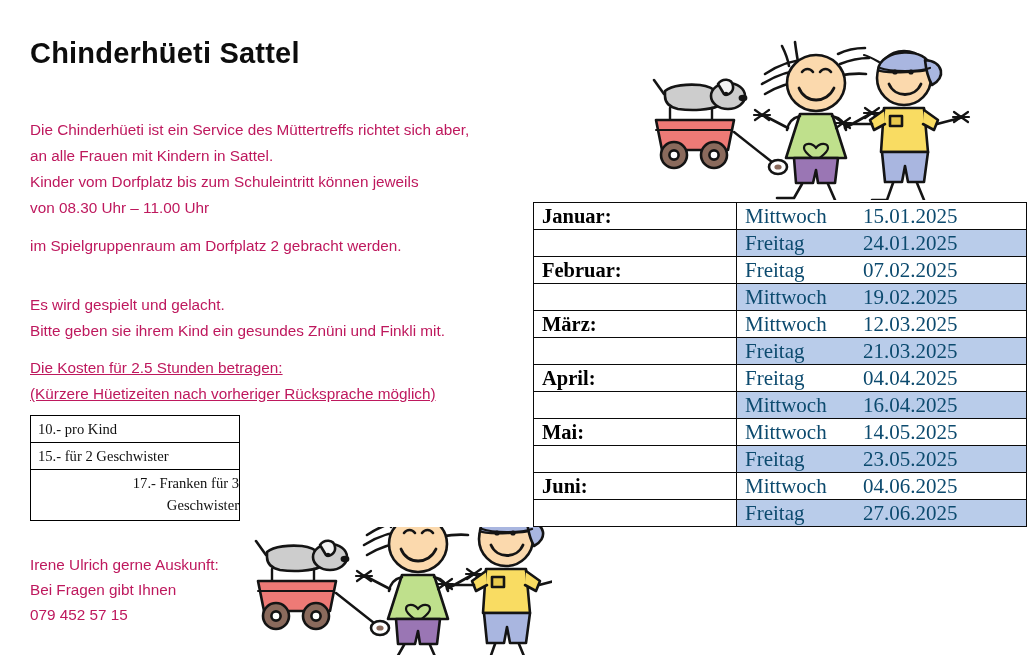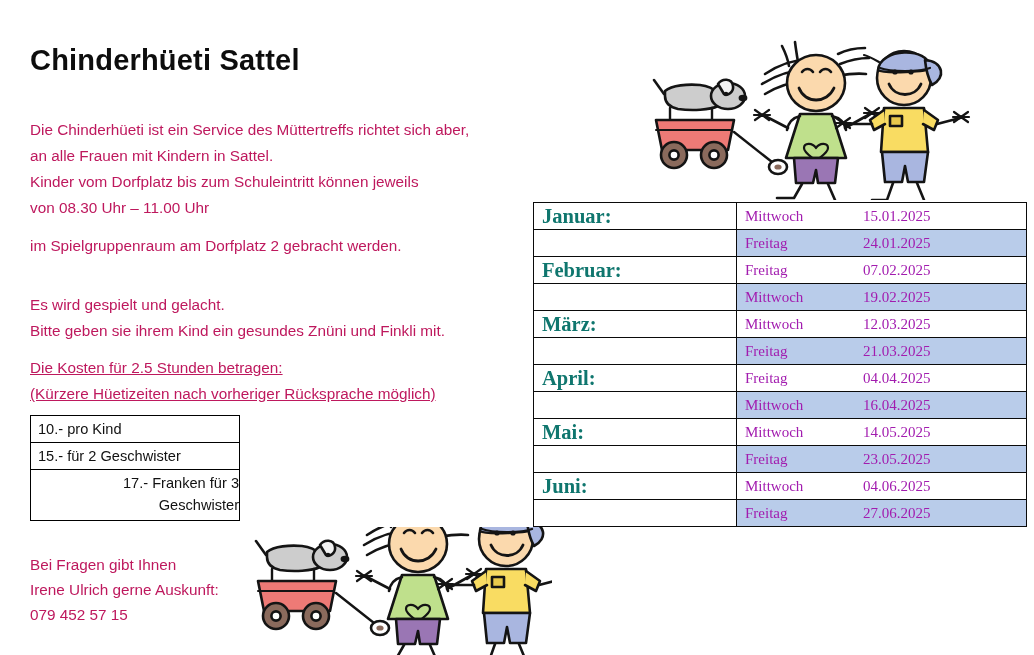--- a/index.html
+++ b/index.html
@@ -13,21 +13,21 @@
     position: relative;
     overflow: hidden;
     font-family: "Liberation Sans", sans-serif;
     color: #000000;
   }
 
   
   #flyer-title {
     position: absolute;
     left: 30px;
-    top: 44px;
+    top: 37px;
     font-size: 29px;
     font-weight: bold;
     letter-spacing: 0.2px;
     color: #0d0d0d;
     white-space: nowrap;
   }
 
   .body-block {
     position: absolute;
     left: 30px;
@@ -53,20 +53,21 @@
     border: 1.3px solid #000000;
     box-sizing: border-box;
     background: #ffffff;
   }
   #price-table .price-row {
     border-bottom: 1.3px solid #000000;
     font-size: 14.6px;
     line-height: 22px;
     padding: 2px 0 2px 7px;
     color: #111111;
+    font-family: Liberation Serif, serif;
   }
   #price-table .price-row:last-child {
     border-bottom: none;
     padding-bottom: 4px;
   }
   #price-table .price-row.two-line {
     line-height: 22px;
     text-align: right;
   }
 
@@ -85,27 +86,27 @@
     height: 26px;
     padding: 0 0 0 8px;
     vertical-align: middle;
     white-space: nowrap;
     overflow: hidden;
   }
   #date-table td.month-cell {
     width: 194px;
     font-size: 20.5px;
     font-weight: bold;
-    color: #0f766e;
+    color: #000000;
     background: #ffffff;
   }
   #date-table td.date-cell {
     width: 281px;
-    font-size: 15px;
-    color: #a21caf;
+    font-size: 21px;
+    color: #0c4a6e;
     background: #ffffff;
     margin-left: 28px;
   }
   #date-table td.date-cell.shaded {
     background: #b9ccea;
   }
   .date-weekday {
     display: inline-block;
     min-width: 118px;
   }
@@ -145,22 +146,22 @@
   <span class="body-line">Es wird gespielt und gelacht.</span>
   <span class="body-line">Bitte geben sie ihrem Kind ein gesundes Znüni und Finkli mit.</span>
 </div>
 
 <div class="body-block" id="costs-block">
   <span class="body-line">Die Kosten für 2.5 Stunden betragen:</span>
   <span class="body-line">(Kürzere Hüetizeiten nach vorheriger Rücksprache möglich)</span>
 </div>
 
 <div class="body-block" id="contact-block">
+  <span class="body-line">Irene Ulrich gerne Auskunft:</span>
   <span class="body-line">Bei Fragen gibt Ihnen</span>
-  <span class="body-line">Irene Ulrich gerne Auskunft:</span>
   <span class="body-line">079 452 57 15</span>
 </div>
 
 <div id="price-table">
   <div class="price-row">
     <span>10.- pro Kind</span>
   </div>
   <div class="price-row">
     <span>15.- für 2 Geschwister</span>
   </div>

